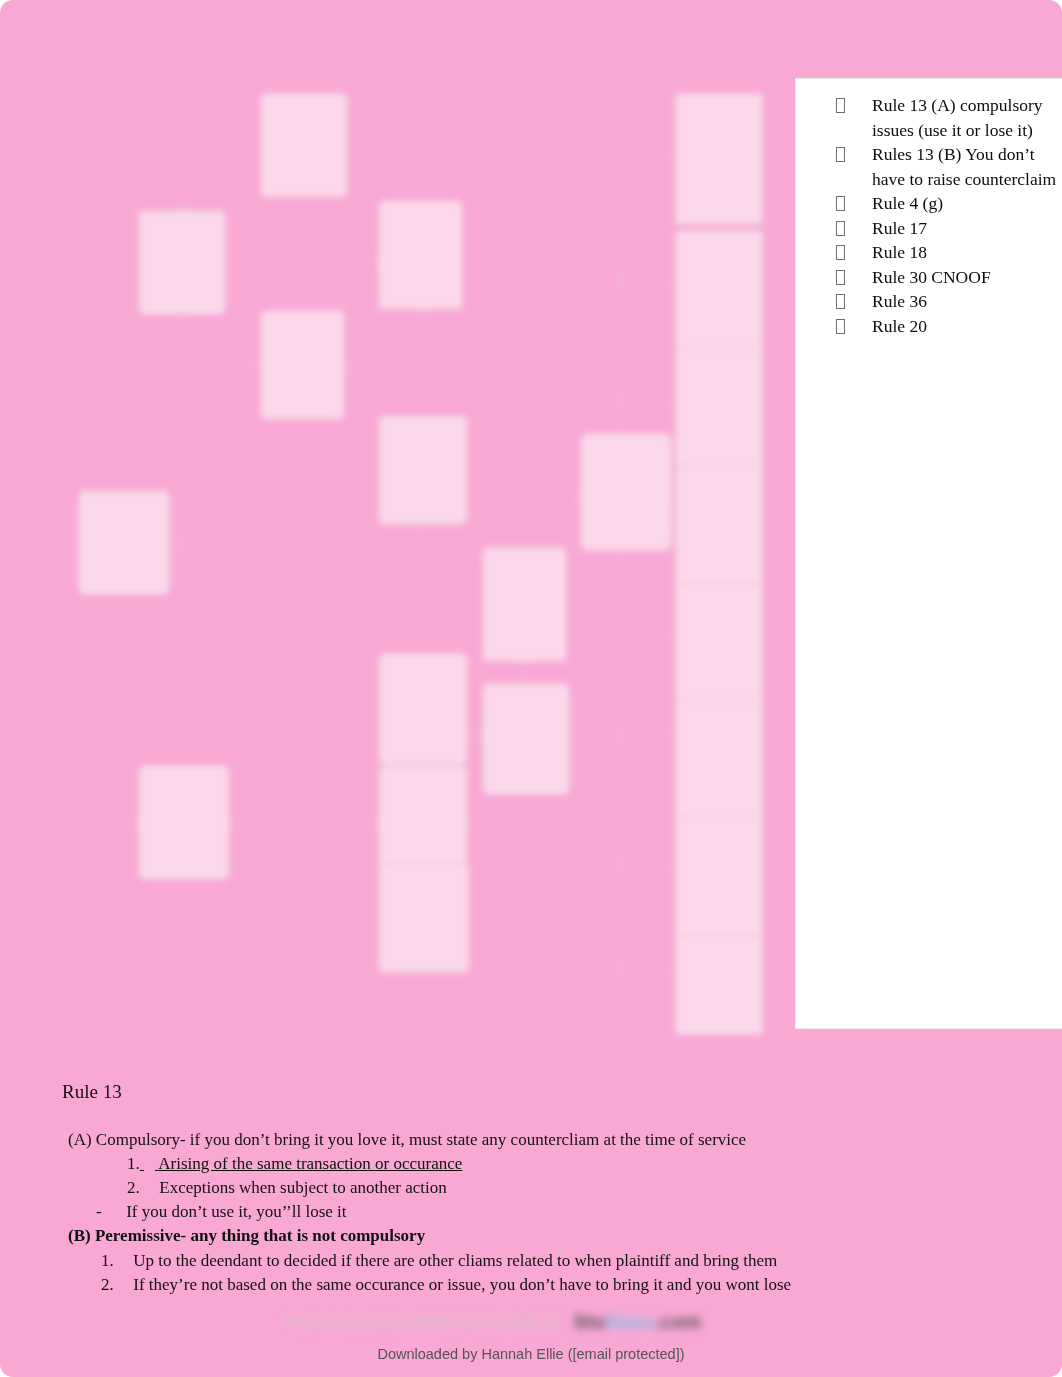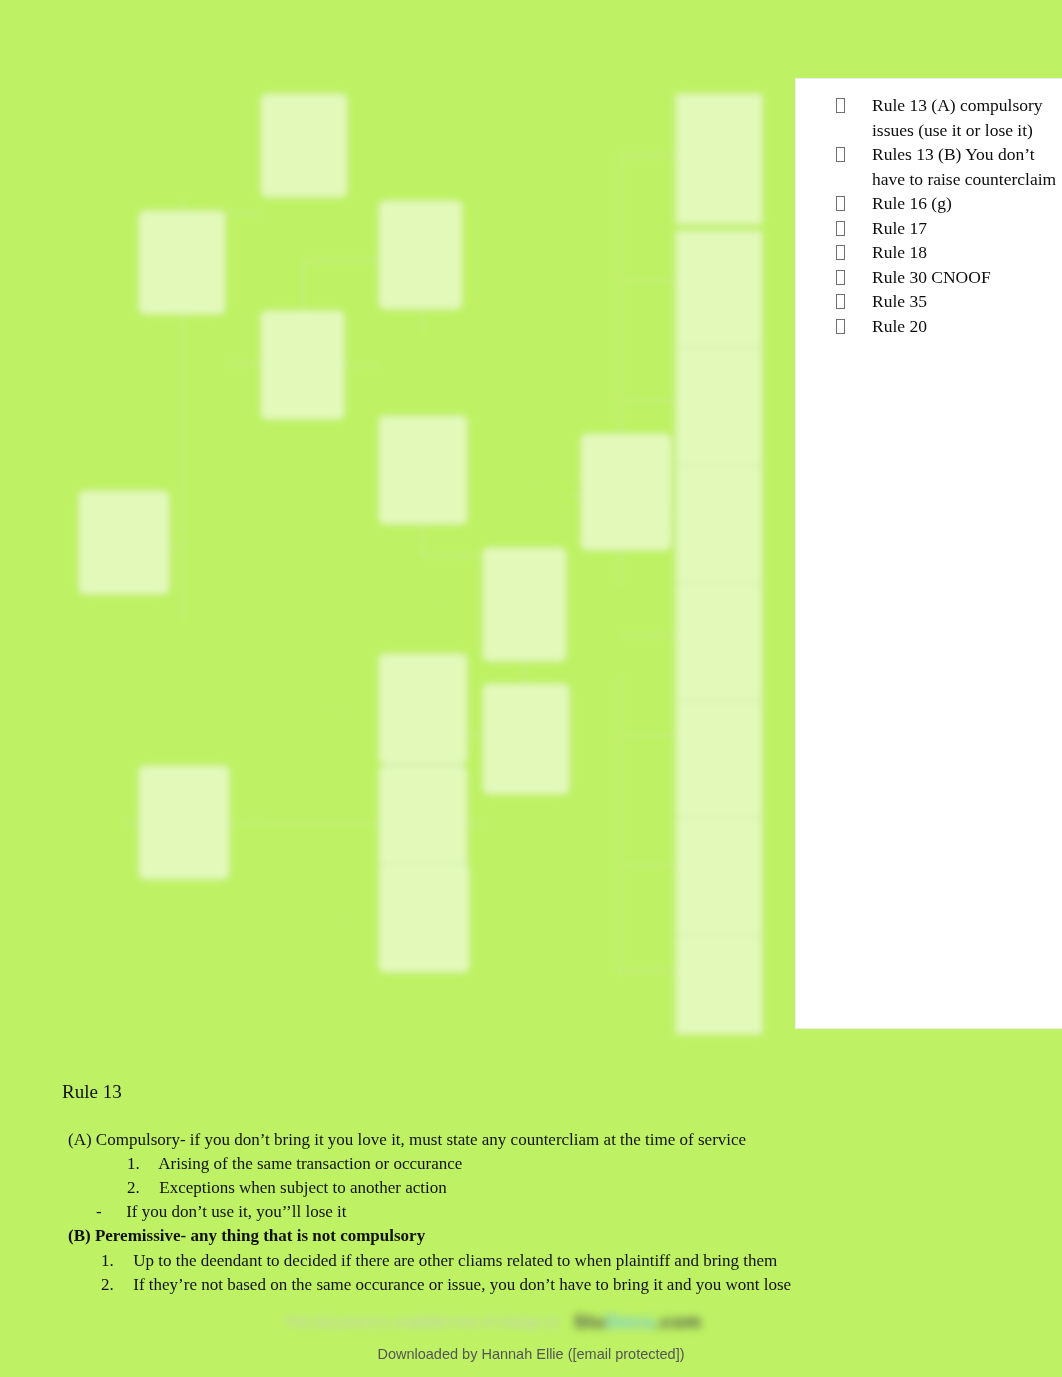--- a/index.html
+++ b/index.html
@@ -13,21 +13,22 @@
     position: relative;
     overflow: hidden;
     font-family: "Liberation Serif", "DejaVu Serif", serif;
     color: #111111;
   }
 
   
   #page {
     position: absolute;
     inset: 0;
-    background: #bef264;
+    background: #f9a8d4;
+    border-radius: 13px;
   }
 
   
   #diagram-area {
     position: absolute;
     left: 60px;
     top: 75px;
     width: 740px;
     height: 965px;
     filter: blur(3.1px) opacity(0.55);
@@ -284,53 +285,53 @@
     <div class="rule-item">
       <span class="rule-bullet"></span>
       <span class="rule-text">Rule 13 (A) compulsory issues (use it or lose it)</span>
     </div>
     <div class="rule-item">
       <span class="rule-bullet"></span>
       <span class="rule-text">Rules 13 (B) You don’t have to raise counterclaim</span>
     </div>
     <div class="rule-item">
       <span class="rule-bullet"></span>
-      <span class="rule-text">Rule 16 (g)</span>
+      <span class="rule-text">Rule 4 (g)</span>
     </div>
     <div class="rule-item">
       <span class="rule-bullet"></span>
       <span class="rule-text">Rule 17</span>
     </div>
     <div class="rule-item">
       <span class="rule-bullet"></span>
       <span class="rule-text">Rule 18</span>
     </div>
     <div class="rule-item">
       <span class="rule-bullet"></span>
       <span class="rule-text">Rule 30 CNOOF</span>
     </div>
     <div class="rule-item">
       <span class="rule-bullet"></span>
-      <span class="rule-text">Rule 35</span>
+      <span class="rule-text">Rule 36</span>
     </div>
     <div class="rule-item">
       <span class="rule-bullet"></span>
       <span class="rule-text">Rule 20</span>
     </div>
   </div>
 
   <div id="notes">
     <div id="notes-title">Rule 13</div>
 
     <div class="note-line" style="left:68px; top:58px;">
       <span class="note-marker">(A)</span>
       <span>Compulsory- if you don’t bring it you love it, must state any countercliam at the time of service</span>
     </div>
 
-    <div class="note-line" style="left:127px; top:82px;">
+    <div class="note-line" style="left:127px; top:82px;text-decoration:underline;">
       <span class="note-marker">1.</span>
       <span style="display:inline-block;width:11px;"></span>
       <span>Arising of the same transaction or occurance</span>
     </div>
 
     <div class="note-line" style="left:127px; top:106px;">
       <span class="note-marker">2.</span>
       <span style="display:inline-block;width:11px;"></span>
       <span> Exceptions when subject to another action</span>
     </div>

